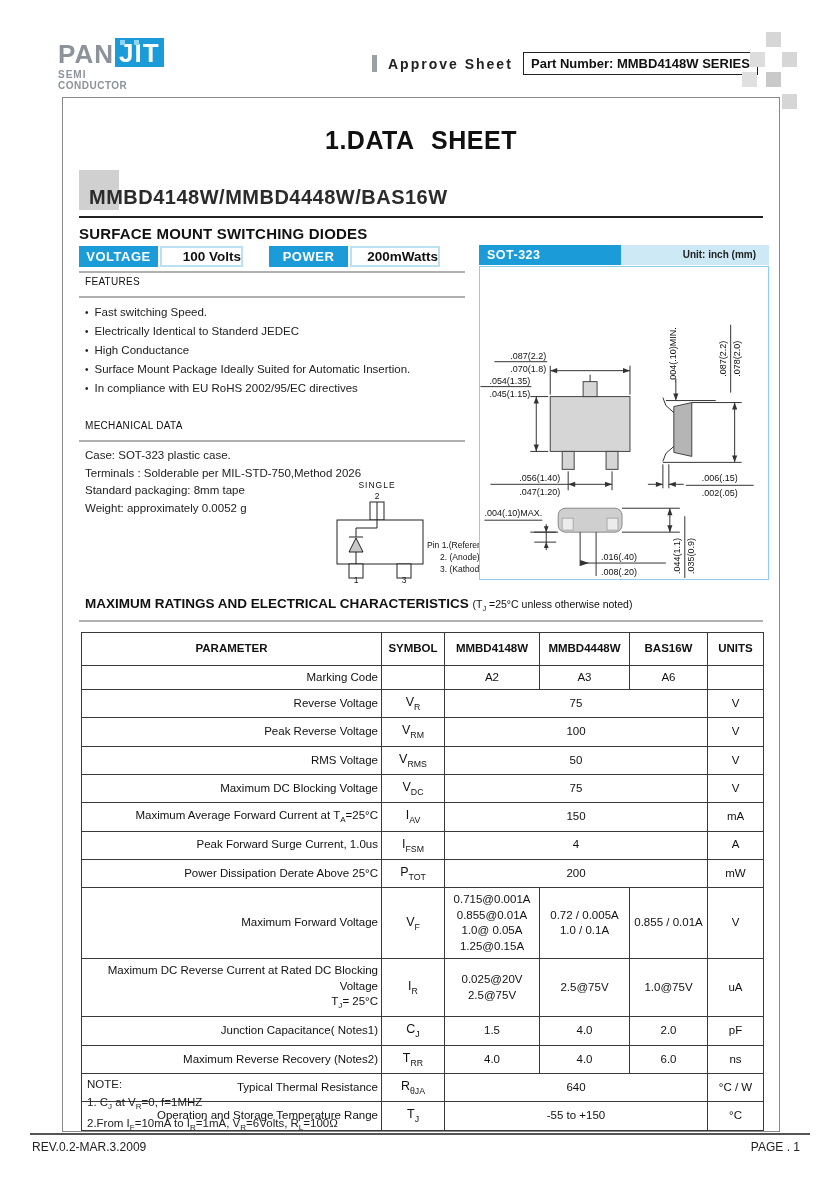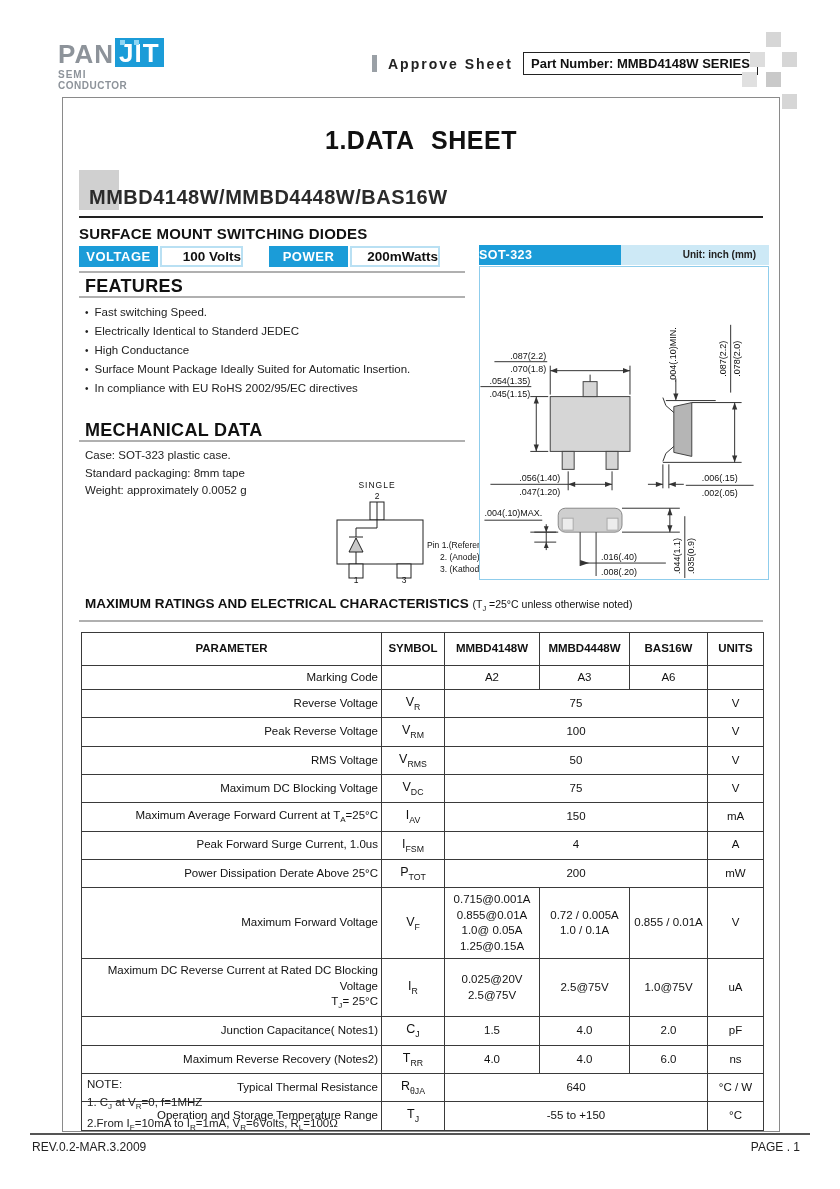--- a/index.html
+++ b/index.html
@@ -33,31 +33,31 @@
   .rule-black{left:16px;top:118px;width:684px;height:2px;background:#222;}
   .subtitle{left:16px;top:127px;font-size:15px;font-weight:bold;letter-spacing:.2px;}
 
   .vp-bar{top:148px;height:21px;}
   .vp-label{position:absolute;background:#1b9cd8;color:#fff;font-size:13px;font-weight:bold;
             height:21px;line-height:21px;text-align:center;letter-spacing:.5px;}
   .vp-value{position:absolute;background:#fff;border:2px solid #b9e0f3;color:#111;font-size:13.5px;font-weight:bold;
             height:17px;line-height:17px;text-align:right;}
   .rule-gray{height:2px;background:#b0b0b0;}
 
-  .sec-h{font-size:18px;font-weight:bold;letter-spacing:.3px;}
+  .sec-h{font-size:10px;font-weight:normal;letter-spacing:.3px;}
   .feat-list{left:22px;top:205px;font-size:11.5px;line-height:19px;color:#222;}
   .feat-list .li{display:flex;}
   .bullet{margin-right:6px;font-size:10px;line-height:19px;}
   .mech-lines{left:22px;top:349px;font-size:11.5px;line-height:17.5px;color:#222;}
 
   
   .pkg{left:416px;top:147px;width:290px;height:334px;}
   .pkg-head{position:absolute;left:0;top:0;width:290px;height:20px;background:#cde9f6;}
   .pkg-title{position:absolute;left:0;top:0;width:142px;height:20px;background:#1b9cd8;color:#fff;
-             font-size:12.5px;font-weight:bold;line-height:20px;padding-left:0;box-sizing:border-box;letter-spacing:.5px;}
+             font-size:12.5px;font-weight:bold;line-height:20px;padding-left:8px;box-sizing:border-box;letter-spacing:.5px;}
   .pkg-unit{position:absolute;right:13px;top:0;height:20px;line-height:20px;font-size:10px;font-weight:bold;color:#222;}
   .pkg-body{position:absolute;left:0;top:21px;width:288px;height:312px;border:1px solid #8fcdec;background:#fff;}
 
   svg text{font-family:"Liberation Sans",sans-serif;fill:#111;}
   .dim{stroke:#333;stroke-width:1;fill:none;}
   .arr{fill:#333;stroke:none;}
   .bodyfill{fill:#d6d6d6;stroke:#444;stroke-width:1;}
   .bodydark{fill:#b5b5b5;stroke:#444;stroke-width:1;}
 
   
@@ -147,20 +147,21 @@
         <div class="li">
           <span class="bullet">•</span>
           <span>In compliance with EU RoHS 2002/95/EC directives</span>
         </div>
       </div>
 
     <div class="abs sec-h" style="left:22px;top:322px;">MECHANICAL DATA</div>
     <div class="abs rule-gray" style="left:16px;top:342px;width:386px;"></div>
     <div class="abs mech-lines" id="mech-lines">
         <div>Case: SOT-323  plastic case.</div>
+        <div>Terminals : Solderable per MIL-STD-750,Method 2026</div>
         <div>Standard packaging: 8mm tape</div>
         <div>Weight: approximately  0.0052 g</div>
       </div>
 
     <svg class="abs" style="left:246px;top:380px;" width="225" height="106" viewBox="0 0 225 106">
       <text x="68" y="10" font-size="8.5" text-anchor="middle" letter-spacing="1">SINGLE</text>
       <text x="68" y="21" font-size="8.5" text-anchor="middle">2</text>
       <rect x="61" y="24" width="14" height="18" fill="#fff" stroke="#222"></rect>
       <rect x="28" y="42" width="86" height="44" fill="#fff" stroke="#222"></rect>
       <rect x="40" y="86" width="14" height="14" fill="#fff" stroke="#222"></rect>

